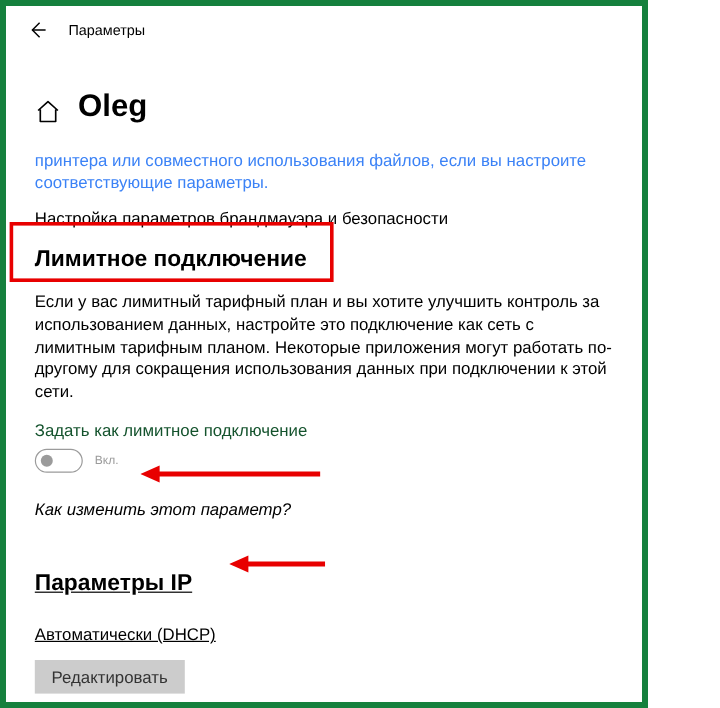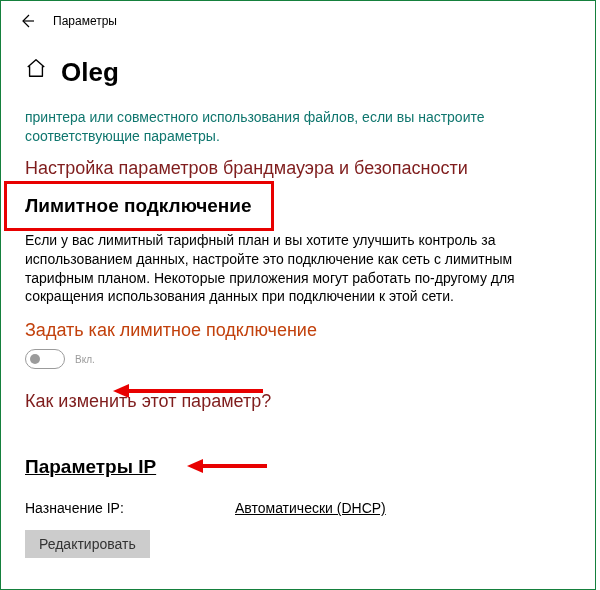--- a/index.html
+++ b/index.html
@@ -7,22 +7,22 @@
     font-family: "Segoe UI", -apple-system, sans-serif;
     font-size: 14px;
     color: #000;
     background: #fff;
     width: 600px;
     height: 590px;
     overflow: hidden;
     position: relative;
   }
   .window-border {
-    border: 1px solid #15803d;
-    width: 596px;
+    border: 5px solid #15803d;
+    width: 540px;
     height: 590px;
     position: relative;
     overflow: hidden;
   }
   .titlebar {
     display: flex;
     align-items: center;
     height: 40px;
     padding: 0 8px;
   }
@@ -37,61 +37,61 @@
   }
   .titlebar-title {
     font-size: 12px;
     margin-left: 8px;
   }
   .content {
     padding: 0 24px 0 24px;
   }
   .page-head {
     display: flex;
-    align-items: flex-start;
-    margin-top: 16px;
+    align-items: flex-end;
+    margin-top: 28px;
     margin-bottom: 20px;
   }
   .home-icon {
     width: 22px;
     height: 22px;
     margin-right: 14px;
   }
   .page-title {
     font-size: 26px;
     font-weight: 600;
   }
   .desc {
     font-size: 14px;
     line-height: 1.35;
-    color: #0f766e;
+    color: #3b82f6;
     margin-bottom: 8px;
   }
   .link {
-    color: #7f1d1d;
+    color: #000000;
     cursor: pointer;
-    font-size: 18px;
+    font-size: 14px;
     display: inline-block;
     margin-top: 4px;
   }
   .section-heading {
     font-size: 19px;
     font-weight: 600;
     margin-top: 16px;
     margin-bottom: 14px;
     display: inline-block;
   }
   .para {
     font-size: 14px;
     line-height: 1.35;
     margin-bottom: 14px;
   }
   .disabled-label {
-    color: #c2410c;
-    font-size: 18px;
+    color: #14532d;
+    font-size: 14px;
     margin-bottom: 8px;
   }
   .toggle-row {
     display: flex;
     align-items: center;
     margin-bottom: 18px;
   }
   .toggle {
     width: 40px;
     height: 20px;
@@ -110,20 +110,21 @@
     top: 4px;
     left: 4px;
   }
   .toggle-state {
     margin-left: 10px;
     color: #9b9b9b;
     font-size: 10px;
   }
   .link-block {
     margin-bottom: 18px;
+    font-style: italic;
   }
   .ip-row {
     display: flex;
     margin-top: 8px;
   }
   .ip-label {
     width: 210px;
     font-size: 14px;
   }
   .ip-value {
@@ -193,21 +194,20 @@
     </div>
 
     <div class="link-block">
       <span class="link">Как изменить этот параметр?</span>
     </div>
 
 
     <h2 class="section-heading" style="margin-top:26px;text-decoration:underline;">Параметры IP</h2>
 
     <div class="ip-row">
-      <div class="ip-label">Назначение IP:</div>
       <div class="ip-value">Автоматически (DHCP)</div>
     </div>
 
     <button class="edit-btn">Редактировать</button>
 
   </div>
 
   <div class="red-box" style="left:3px; top:180px; width:270px; height:50px;"></div>
 
   <svg class="red-arrow" style="left:112px; top:380px;" width="150" height="20" viewBox="0 0 150 20">

